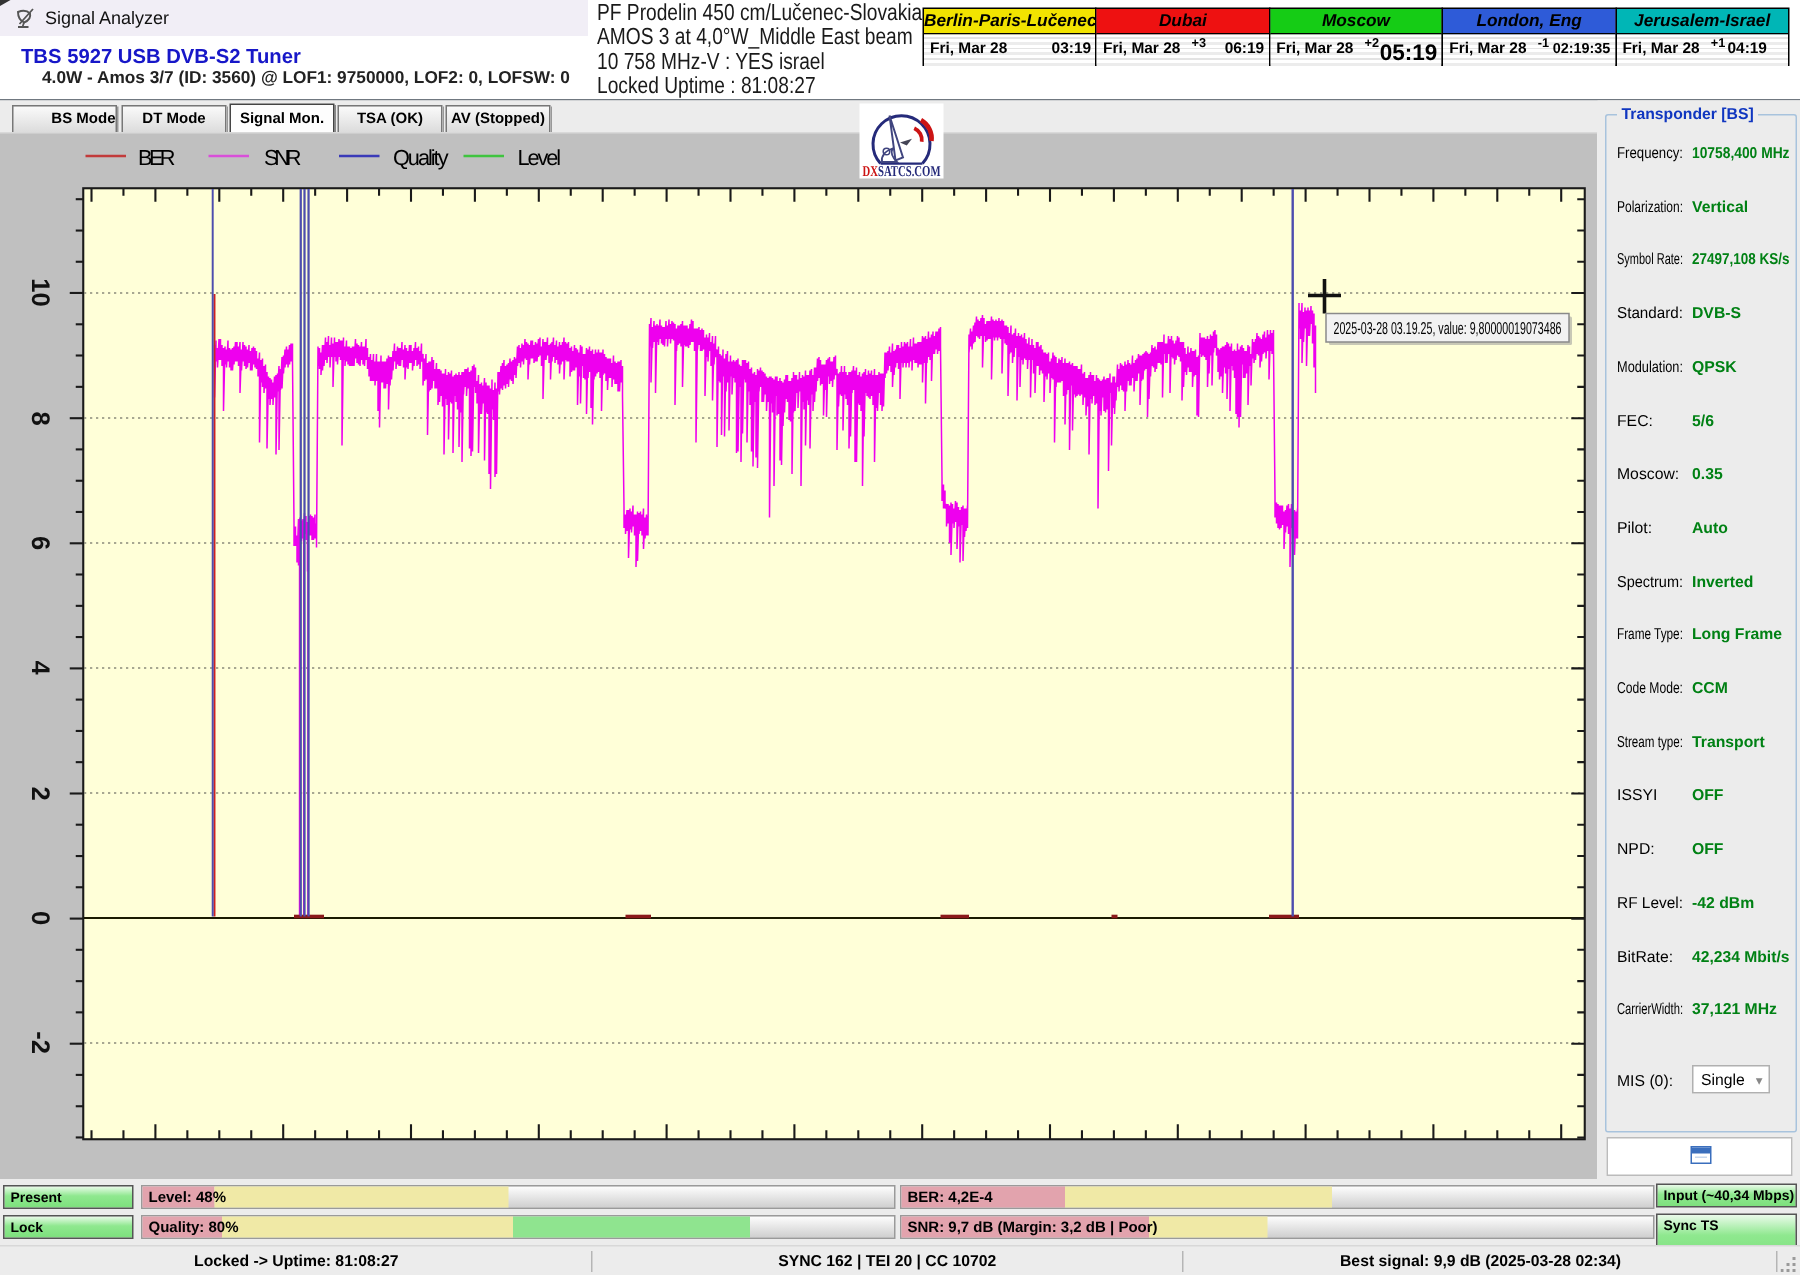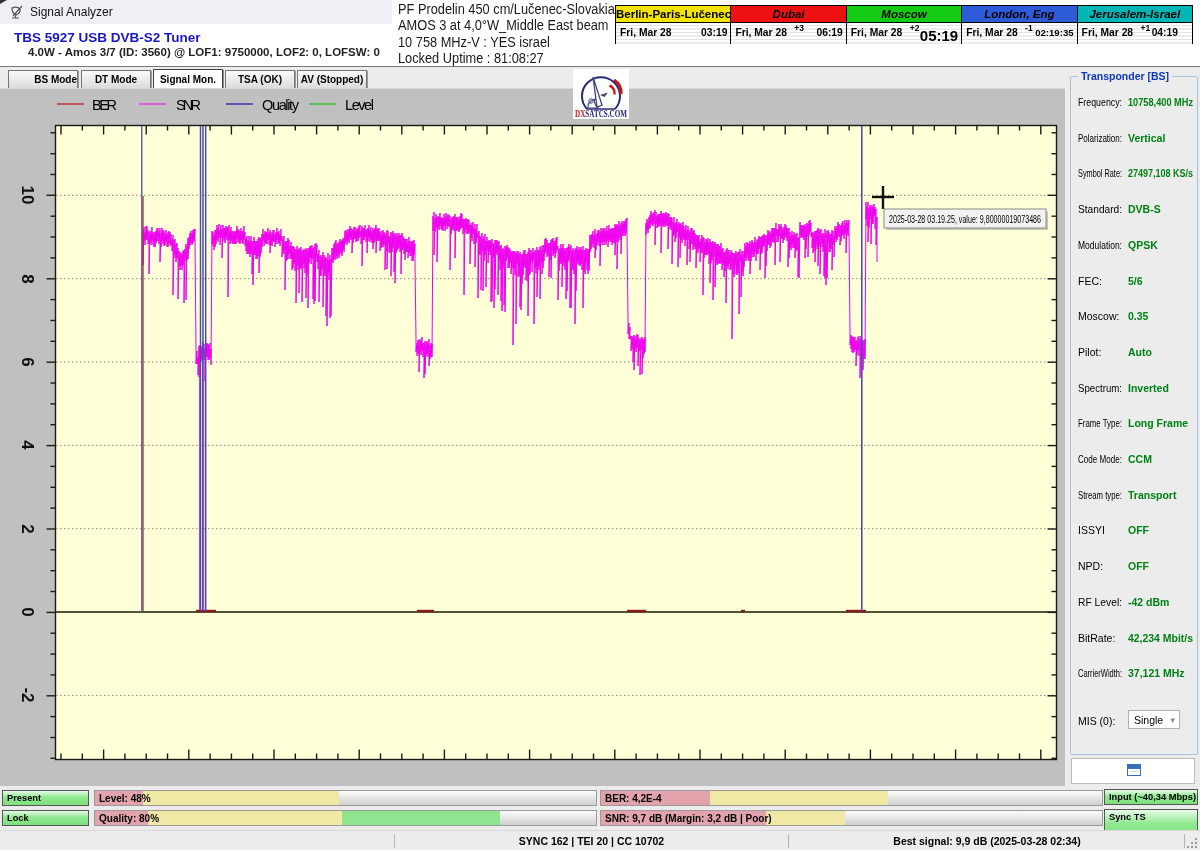--- a/index.html
+++ b/index.html
@@ -8,21 +8,21 @@
 <svg width="14" height="14" style="position:absolute;left:10px;top:5px">
 <path d="M2 3 Q7 1 10 4 Q11 8 6 10 Q2 8 2 3 Z" fill="none" stroke="#555" stroke-width="1.3"></path>
 <path d="M12 1 L3 11 M6 10 L5 13 M2 13 L9 13" stroke="#555" stroke-width="1.2" fill="none"></path>
 </svg>
 <div style="position:absolute;left:30px;top:5px;font-size:12px;color:#111">Signal Analyzer</div>
 <div style="position:absolute;left:14px;top:30px;font-size:13.5px;font-weight:bold;color:#1717c8">TBS 5927 USB DVB-S2 Tuner</div>
 <div style="position:absolute;left:28px;top:46px;font-size:11.5px;font-weight:bold;color:#222">4.0W - Amos 3/7 (ID: 3560) @ LOF1: 9750000, LOF2: 0, LOFSW: 0</div>
 <div style="position:absolute;left:398px;top:1px;font-size:15.5px;color:#1a1a1a;line-height:16.4px;transform:scaleX(0.825);transform-origin:0 0;white-space:nowrap">PF Prodelin 450 cm/Lučenec-Slovakia<br>AMOS 3 at 4,0°W_Middle East beam<br>10 758 MHz-V : YES israel<br>Locked Uptime : 81:08:27</div>
 <div style="position:absolute;left:615px;top:5px;width:578px;height:39px">
     <div style="position:absolute;left:0.0px;top:0;width:116.4px;height:39px;border:1px solid #000;box-sizing:border-box">
-<div style="height:16px;background:#f2e300;border-bottom:1px solid #000;font-weight:bold;font-size:11.5px;text-align:right;line-height:16px;white-space:nowrap;overflow:hidden">Berlin-Paris-Lučenec</div>
+<div style="height:16px;background:#f2e300;border-bottom:1px solid #000;font-style:italic;font-weight:bold;font-size:11.5px;text-align:right;line-height:16px;white-space:nowrap;overflow:hidden">Berlin-Paris-Lučenec</div>
 <div style="position:relative;height:21px;background:repeating-linear-gradient(#ffffff 0 2px,#e3e3e3 2px 3px,#ffffff 3px 5px,#ececec 5px 7px);font-weight:bold;font-size:10.3px;white-space:nowrap">
 <div style="position:absolute;left:4px;top:4px">Fri, Mar 28</div>
 <div style="position:absolute;right:3px;top:4px;font-size:10.3px">03:19</div>
 </div>
     </div>
     <div style="position:absolute;left:115.4px;top:0;width:116.4px;height:39px;border:1px solid #000;box-sizing:border-box">
 <div style="height:16px;background:#ee1111;border-bottom:1px solid #000;font-style:italic;font-weight:bold;font-size:11.5px;text-align:center;line-height:16px;white-space:nowrap;overflow:hidden">Dubai</div>
 <div style="position:relative;height:21px;background:repeating-linear-gradient(#ffffff 0 2px,#e3e3e3 2px 3px,#ffffff 3px 5px,#ececec 5px 7px);font-weight:bold;font-size:10.3px;white-space:nowrap">
 <div style="position:absolute;left:4px;top:4px">Fri, Mar 28</div>
         <div style="position:absolute;left:55%;top:0;font-size:8.5px;font-weight:bold">+3</div>
@@ -342,20 +342,21 @@
     <div style="position:absolute;left:4px;top:1.5px;font-size:10px;font-weight:bold;white-space:nowrap">BER: 4,2E-4</div>
   </div>
 <div style="position:absolute;left:600px;top:810px;width:503px;height:16px;background:linear-gradient(#fdfdfd,#cfcfcf);border:1px solid #9a9a9a;box-sizing:border-box">
     <div style="position:absolute;left:0px;top:0;width:165px;height:100%;background:#e2a3ad"></div>
     <div style="position:absolute;left:165px;top:0;width:79px;height:100%;background:#f0e9a6"></div>
     <div style="position:absolute;left:4px;top:1.5px;font-size:10px;font-weight:bold;white-space:nowrap">SNR: 9,7 dB (Margin: 3,2 dB | Poor)</div>
   </div>
 <div style="position:absolute;left:1104px;top:789px;width:94px;height:16px;background:linear-gradient(#eafbea,#8fe88f 45%,#7de07d);border:1px solid #555;box-sizing:border-box;font-size:9.3px;font-weight:bold;line-height:14px;padding-left:4px;white-space:nowrap;overflow:hidden">Input (~40,34 Mbps)</div>
 <div style="position:absolute;left:1104px;top:809px;width:94px;height:32px;background:linear-gradient(#eafbea,#8fe88f 45%,#7de07d);border:1px solid #555;box-sizing:border-box;font-size:9.3px;font-weight:bold;line-height:14px;padding-left:4px;white-space:nowrap;overflow:hidden">Sync TS</div>
 <div style="position:absolute;left:0;top:830px;width:1200px;height:20px;background:#ececec;border-top:1px solid #d8d8d8">
+<div style="position:absolute;left:2px;top:2px;width:391px;height:16px;text-align:center;font-size:10.5px;font-weight:bold;line-height:16px">Locked -&gt; Uptime: 81:08:27</div>
 <div style="position:absolute;left:396px;top:2px;width:391px;height:16px;text-align:center;font-size:10.5px;font-weight:bold;line-height:16px">SYNC 162 | TEI 20 | CC 10702</div>
 <div style="position:absolute;left:790px;top:2px;width:394px;height:16px;text-align:center;font-size:10.5px;font-weight:bold;line-height:16px">Best signal: 9,9 dB (2025-03-28 02:34)</div>
 <div style="position:absolute;left:394px;top:3px;width:1px;height:14px;background:#b5b5b5"></div>
 <div style="position:absolute;left:788px;top:3px;width:1px;height:14px;background:#b5b5b5"></div>
 <div style="position:absolute;left:1184px;top:3px;width:1px;height:14px;background:#b5b5b5"></div>
 <svg width="12" height="12" style="position:absolute;right:1px;bottom:1px">
       <g fill="#9a9a9a">
         <rect x="8" y="8" width="2" height="2"></rect>
         <rect x="8" y="4" width="2" height="2"></rect>
         <rect x="8" y="0" width="2" height="2"></rect>

